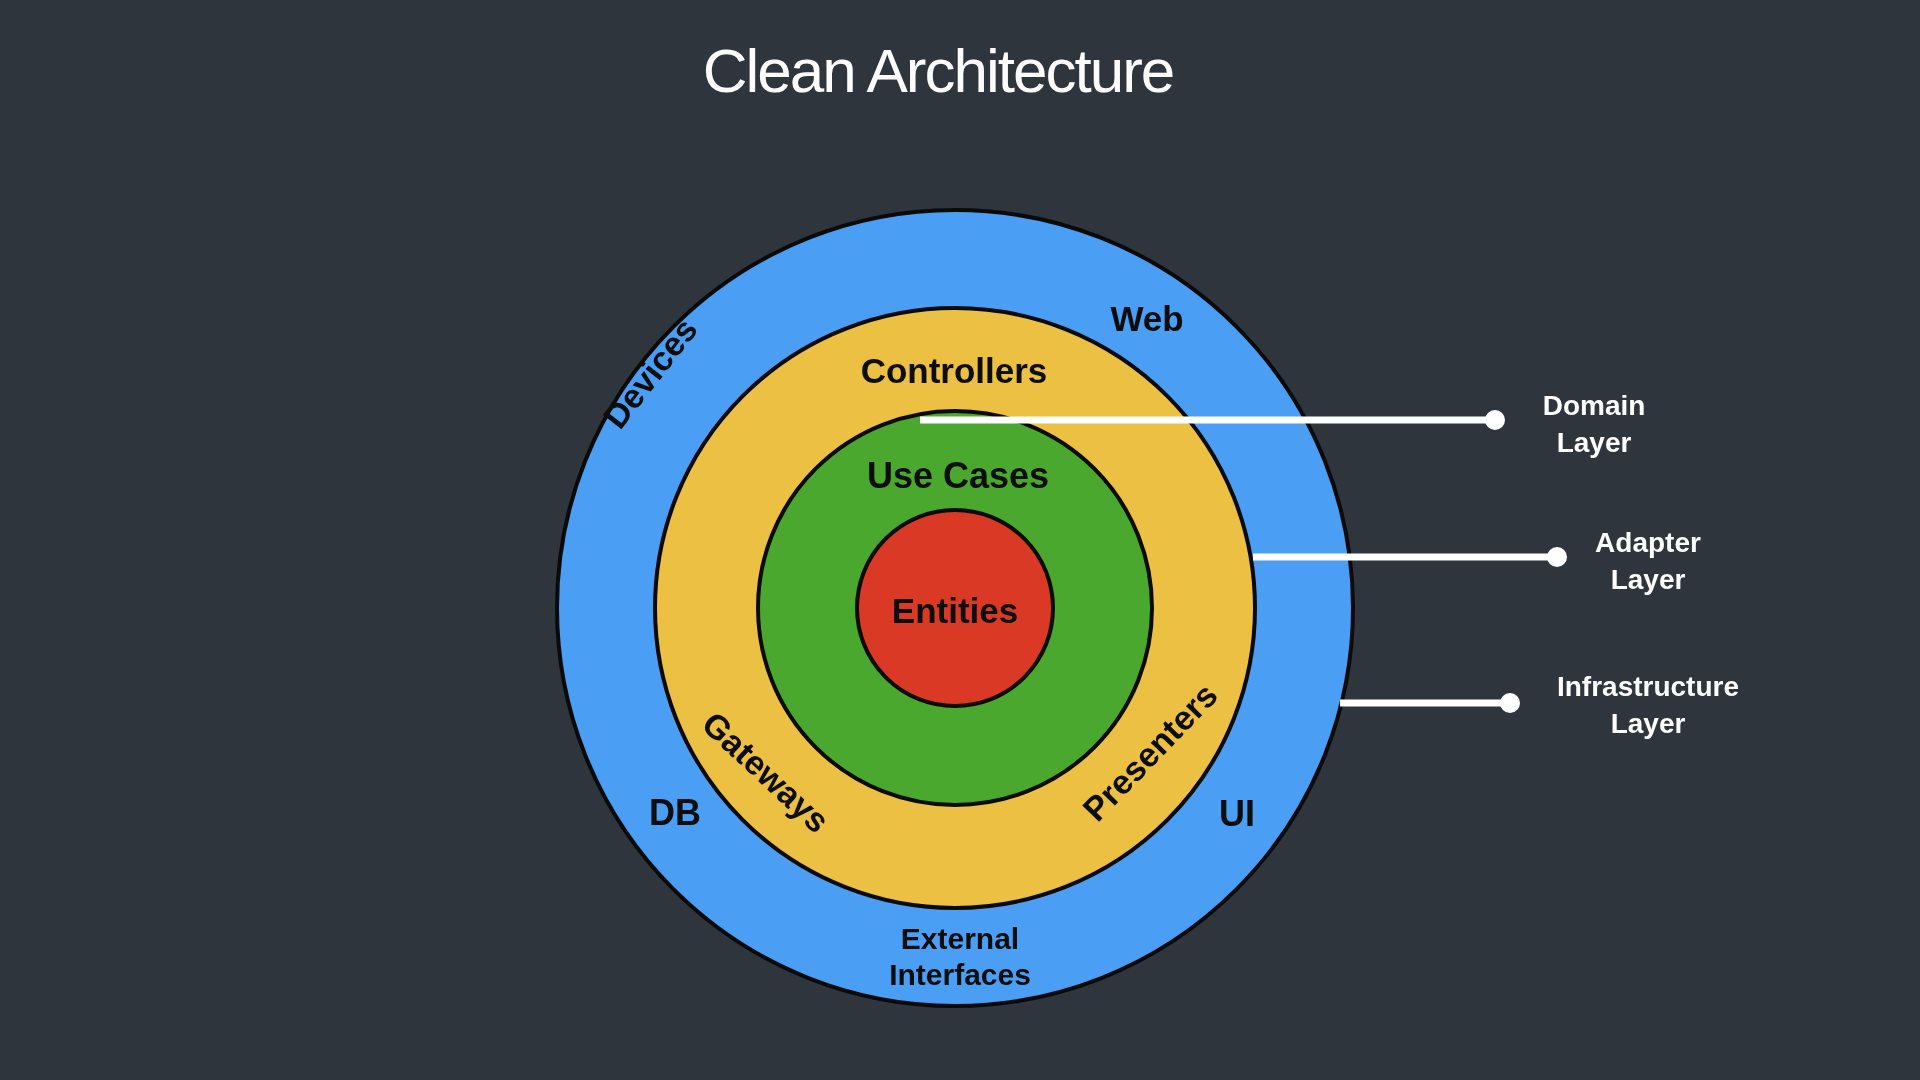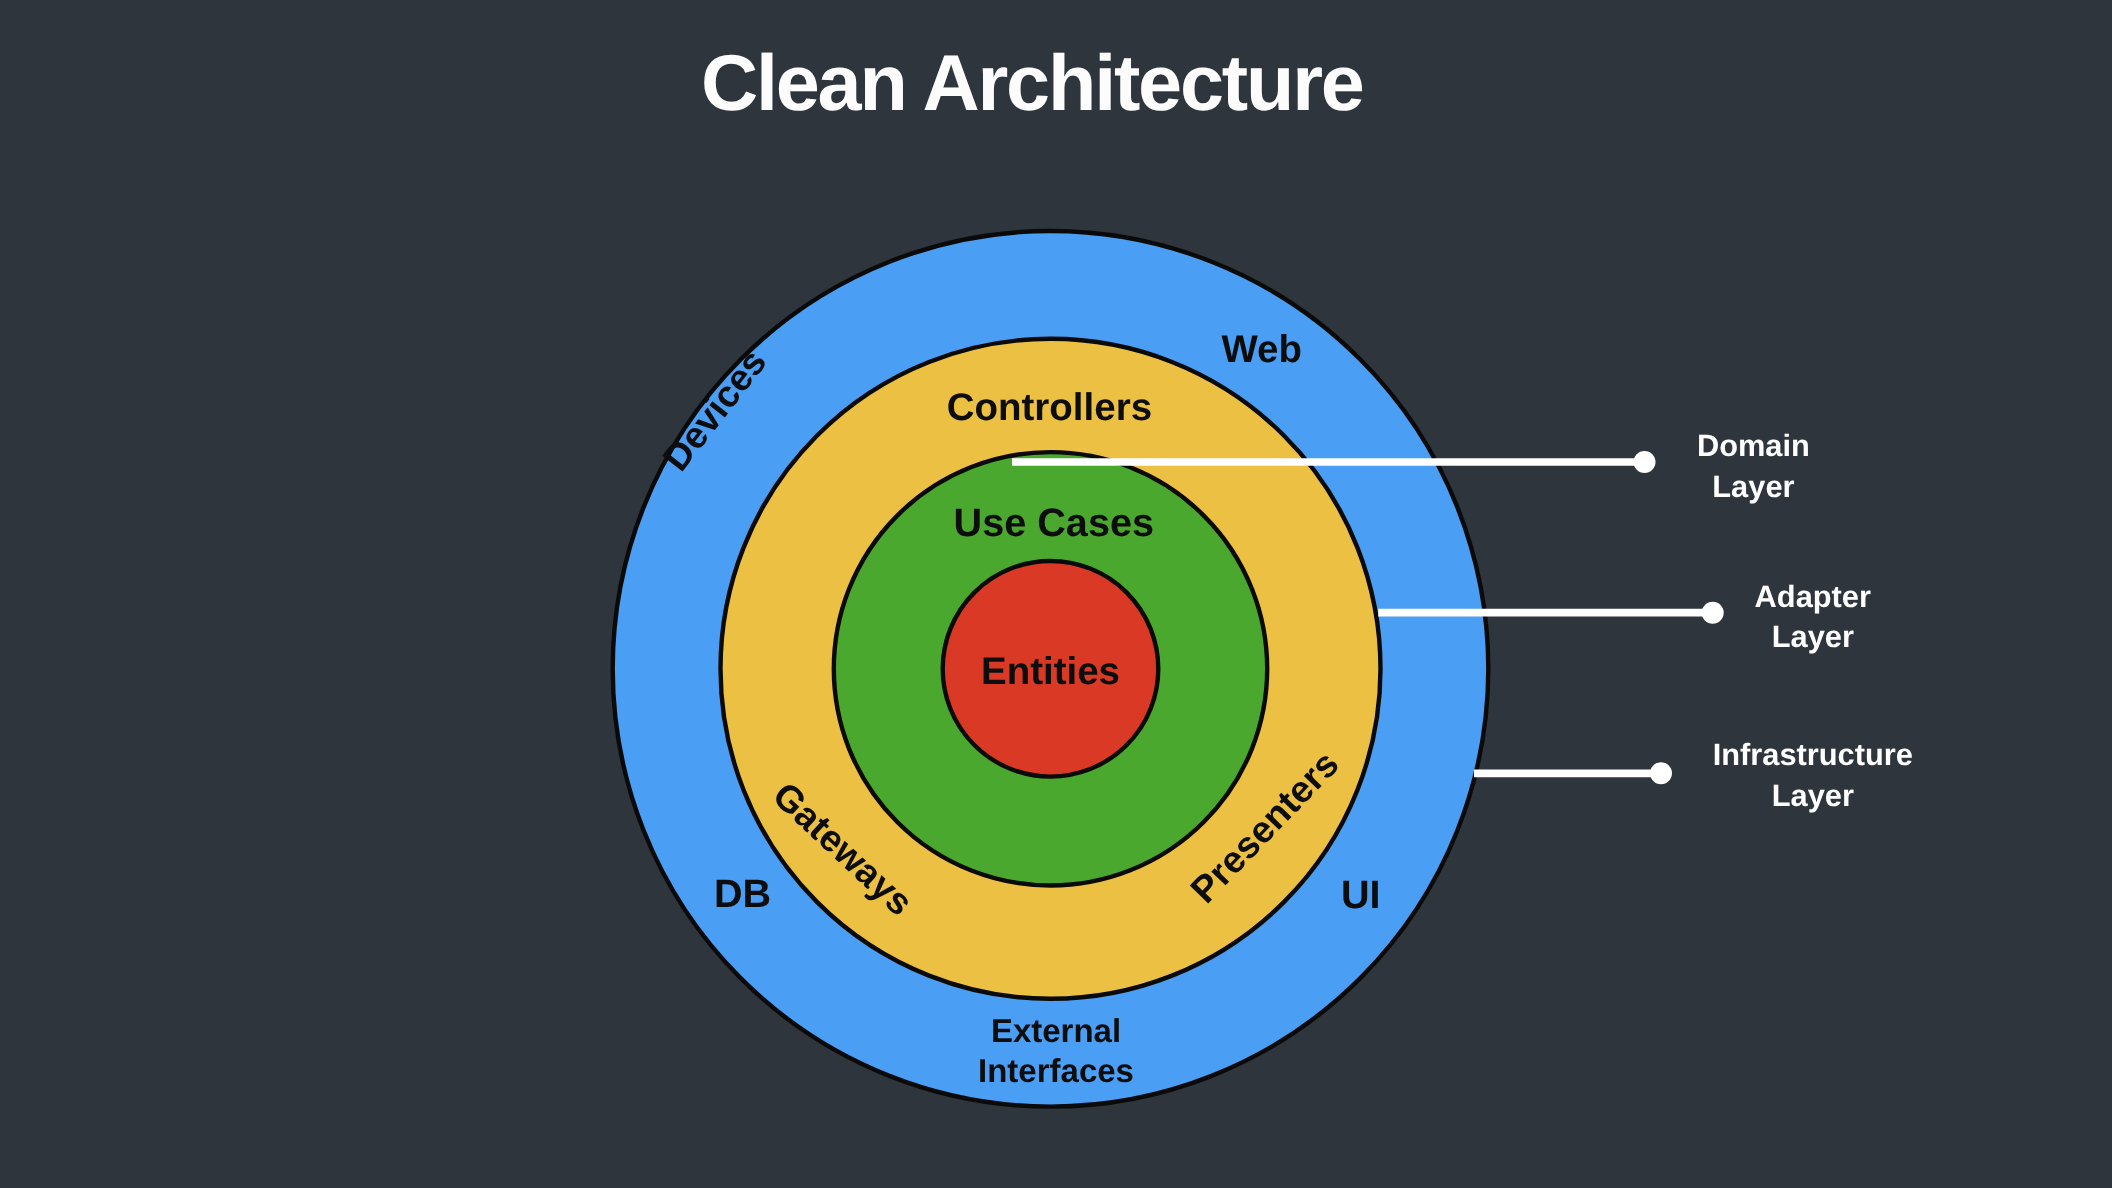--- a/index.html
+++ b/index.html
@@ -15,22 +15,22 @@
     position: relative;
     width: 1920px;
     height: 1080px;
   }
   .page-title {
     position: absolute;
     top: 40px;
     left: 0;
     width: 1876px;
     text-align: center;
-    font-size: 72px;
-    font-weight: 700;
+    font-size: 62px;
+    font-weight: 400;
     color: #FCFCFC;
     letter-spacing: -2px;
     line-height: 1;
   }
   svg.diagram {
     position: absolute;
     top: 0;
     left: 0;
   }
   .ring-label {

